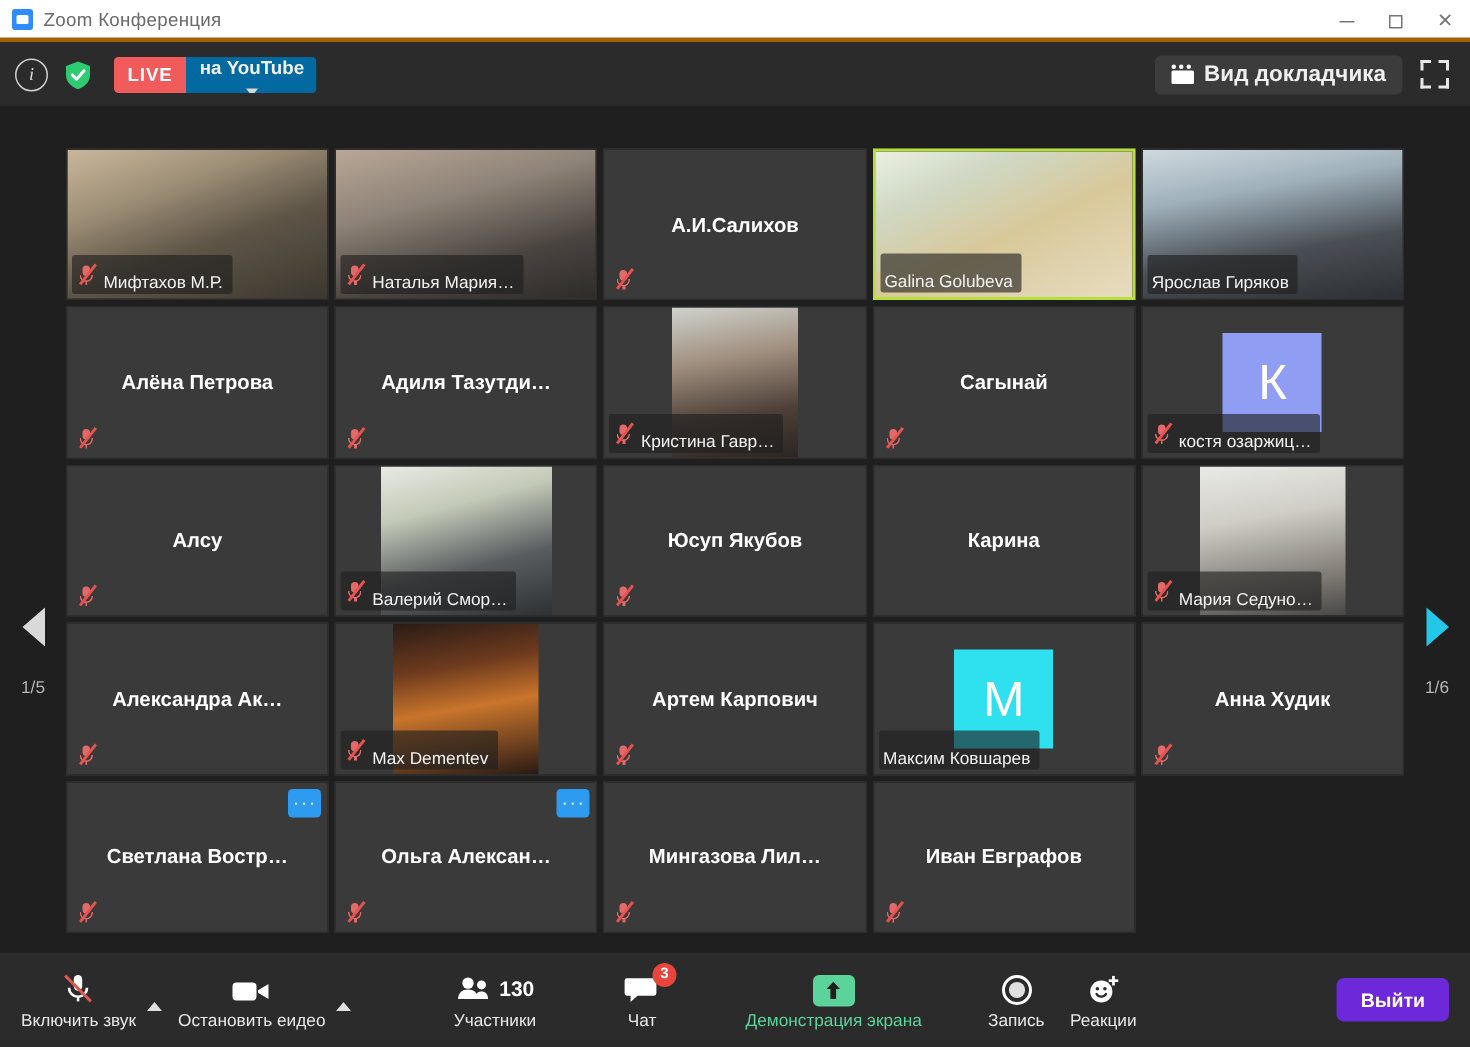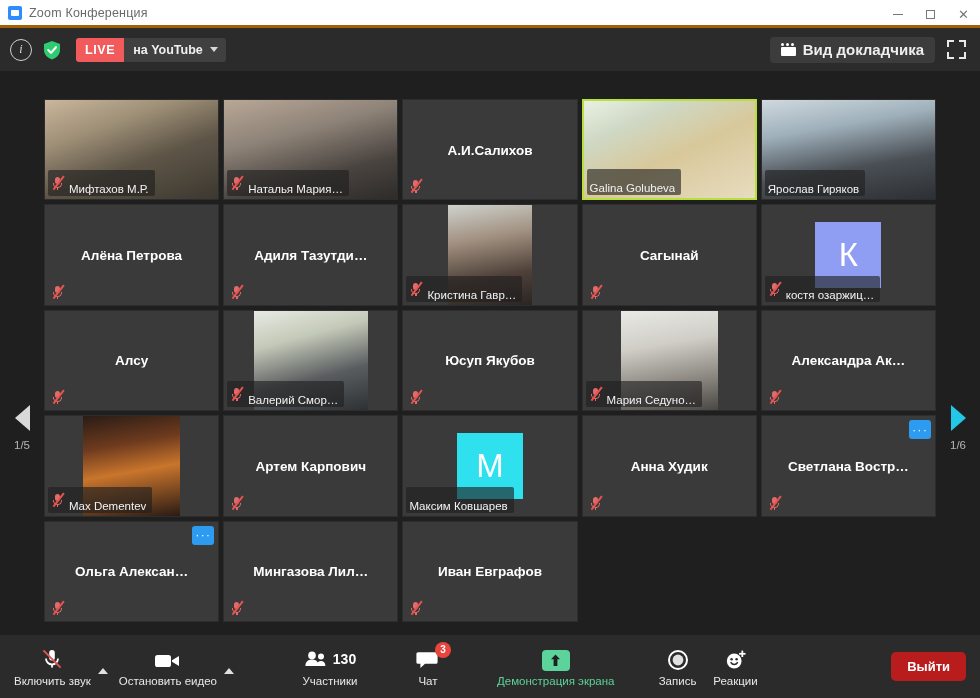--- a/index.html
+++ b/index.html
@@ -64,23 +64,23 @@
     width: 22px; height: 22px; margin-right: 13px; flex: 0 0 auto;
     display: flex; align-items: center; justify-content: center;
   }
   .live-wrap { display: flex; align-items: stretch; height: 24px; border-radius: 3px; overflow: hidden; }
   .live-badge {
     background: #f15b5b; color: #ffffff;
     font-size: 12.5px; font-weight: bold; letter-spacing: .6px;
     padding: 0 9px; display: flex; align-items: center;
   }
   .live-plat {
-    background: #404040; color: #f0f0f0;
+    background: #0369a1; color: #f0f0f0;
     font-size: 12.5px; font-weight: bold;
-    padding: 0 8px 0 9px; display: flex; align-items: center; gap: 7px;
+    padding: 0 8px 0 9px; display: flex; align-items: center; gap: 7px; flex-direction: column;
   }
   .caret-dn {
     width: 0; height: 0;
     border-left: 4.5px solid transparent; border-right: 4.5px solid transparent;
     border-top: 5px solid #d8d8d8;
   }
   .topbar-right { margin-left: auto; display: flex; align-items: center; gap: 12px; }
   .speakerview {
     background: #3c3c3c; border-radius: 4px;
     height: 26px; display: flex; align-items: center; gap: 7px;
@@ -98,21 +98,21 @@
 
   
   .stage {
     position: absolute; left: 0; top: 71px;
     width: 980px; height: 564px;
     background: #1f1f1f;
   }
   .navarrow {
     position: absolute; top: 334px;
     width: 40px; text-align: center;
-    display: flex; flex-direction: column; align-items: center; gap: 8px;
+    display: flex; flex-direction: column; align-items: center; gap: 22px;
   }
   .navarrow.left { left: 2px; }
   .navarrow.right { right: 2px; }
   .tri-l { width:0;height:0; border-top:13px solid transparent; border-bottom:13px solid transparent; border-right:15px solid #d9d9d9; }
   .tri-r { width:0;height:0; border-top:13px solid transparent; border-bottom:13px solid transparent; border-left:15px solid #23c7e8; }
   .navcount { color: #b6b6b6; font-size: 11.5px; }
 
   .grid {
     position: absolute; left: 44px; top: 28px;
     width: 892px; height: 523px;
@@ -220,21 +220,21 @@
     display: flex; align-items: center; justify-content: center;
     padding: 0 4px;
   }
   .count-num { color: #ffffff; font-size: 14px; font-weight: bold; }
   .share-sq {
     width: 28px; height: 21px; background: #5cd39a; border-radius: 4px;
     display: flex; align-items: center; justify-content: center;
   }
   .leave-btn {
     margin-left: auto; margin-right: 14px;
-    background: #b91c1c; color: #ffffff;
+    background: #6d28d9; color: #ffffff;
     font-size: 13px; font-weight: bold;
     padding: 7px 16px; border-radius: 5px; border: none;
   }
 </style>
 </head>
 <body>
 
 <div class="titlebar">
   <div class="tb-icon"></div>
   <div class="tb-title">Zoom Конференция</div>
@@ -417,20 +417,23 @@
         </div>
       </div>
       <div class="tile">
         <div class="tile-name-center">Юсуп Якубов</div>
         <span class="micmute" style="position: absolute; left: 6px; bottom: 6px;">
           <span class="mbody"></span>
           <span class="mstand"></span>
           <span class="mpost"></span>
           <span class="mslash"></span>
         </span>
+      </div>
+      <div class="tile">
+        <div class="tile-name-center">Карина</div>
       </div>
       <div class="tile">
         <div class="vid narrow3" style="background: linear-gradient(170deg, rgb(233, 234, 230) 0%, rgb(207, 205, 198) 35%, rgb(139, 135, 128) 70%, rgb(74, 72, 69) 100%);"></div>
         <div class="plate">
           <span class="micmute">
             <span class="mbody"></span>
             <span class="mstand"></span>
             <span class="mpost"></span>
             <span class="mslash"></span>
           </span>

